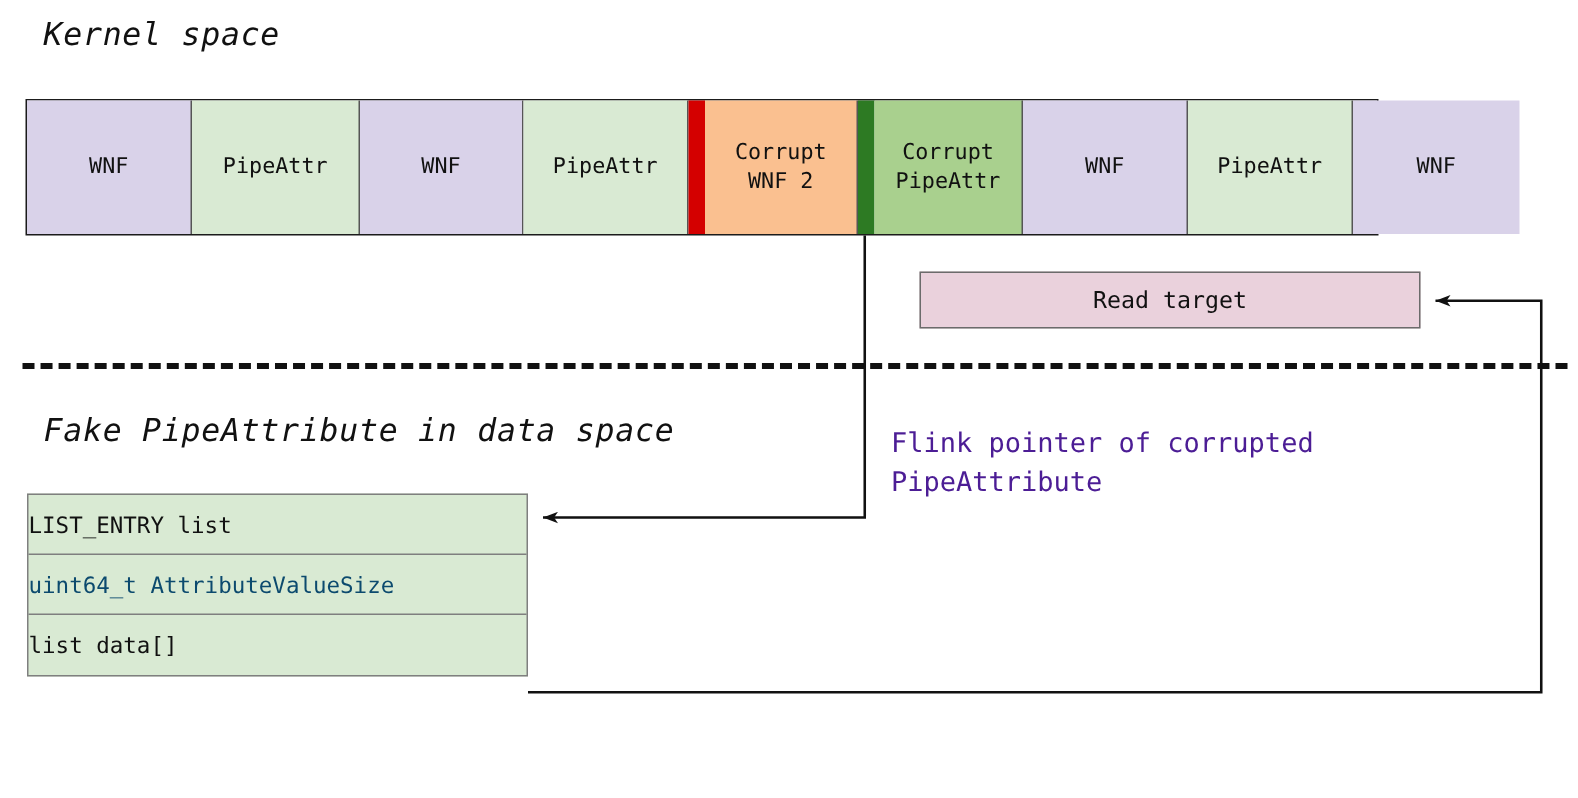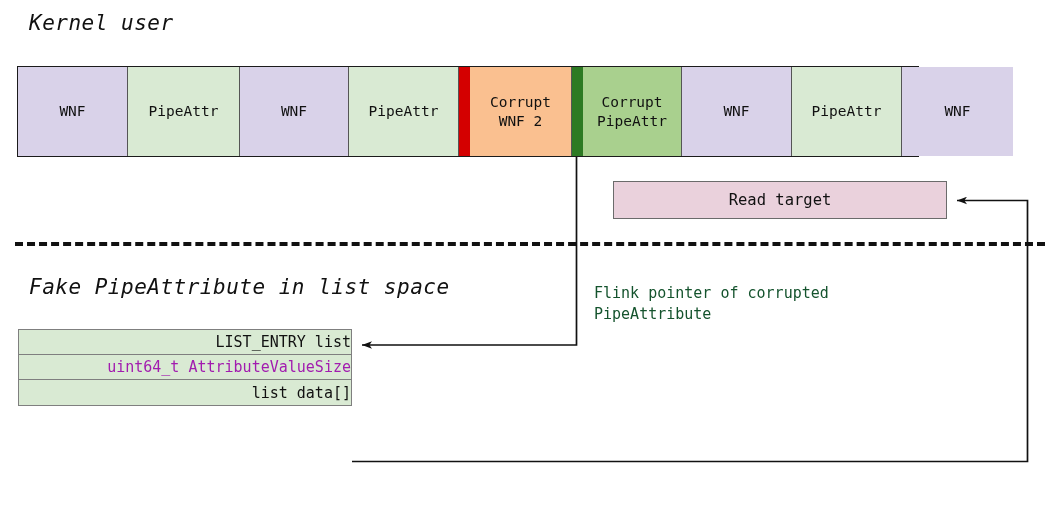--- a/index.html
+++ b/index.html
@@ -100,62 +100,62 @@
   #fake-pipeattr-table {
     position: absolute;
     left: 18px;
     top: 329px;
     width: 334px;
     box-sizing: border-box;
     border: 1.4px solid #7f7f7f;
     background: #d9ead3;
   }
   .trow {
-    height: 25px;
+    height: 40px;
     box-sizing: border-box;
     border-bottom: 1.4px solid #7f7f7f;
     display: flex;
     align-items: center;
-    justify-content: flex-end;
+    justify-content: flex-start;
     font-family: "DejaVu Sans Mono", "Liberation Mono", monospace;
     font-size: 15px;
     color: #111111;
     white-space: pre;
   }
   .trow:last-child { border-bottom: none; }
-  .trow.red { color: #a21caf; }
+  .trow.red { color: #0c4a6e; }
 
   
   #flink-annotation {
     position: absolute;
     left: 594px;
     top: 283px;
     width: 330px;
     font-family: "DejaVu Sans Mono", "Liberation Mono", monospace;
-    font-size: 15px;
+    font-size: 18px;
     line-height: 1.42;
-    color: #14532d;
+    color: #4c1d95;
     white-space: pre-line;
   }
 
   
   #connectors {
     position: absolute;
     left: 0; top: 0;
     width: 1052px;
     height: 532px;
     pointer-events: none;
   }
 </style>
 </head>
 <body>
 
 <div class="stage">
 
-  <div class="heading" id="kernel-space-label">Kernel user</div>
+  <div class="heading" id="kernel-space-label">Kernel space</div>
 
   <div id="kernel-blocks">
       <div class="kblock" style="background: rgb(217, 210, 233); flex: 0 0 110px;"><span>WNF</span></div>
       <div class="kblock" style="background: rgb(217, 234, 211); flex: 0 0 112px;"><span>PipeAttr</span></div>
       <div class="kblock" style="background: rgb(217, 210, 233); flex: 0 0 109px;"><span>WNF</span></div>
       <div class="kblock" style="background: rgb(217, 234, 211); flex: 0 0 110px;"><span>PipeAttr</span></div>
       <div class="kblock stripe" style="background: rgb(212, 0, 0); flex: 0 0 11px;"></div>
       <div class="kblock" style="background: rgb(250, 192, 144); flex: 0 0 102px;"><span>Corrupt
 WNF 2</span></div>
       <div class="kblock stripe" style="background: rgb(45, 122, 35); flex: 0 0 11px;"></div>
@@ -165,21 +165,21 @@
       <div class="kblock" style="background: rgb(217, 234, 211); flex: 0 0 110px;"><span>PipeAttr</span></div>
       <div class="kblock" style="background: rgb(217, 210, 233); flex: 0 0 111px;"><span>WNF</span></div>
     </div>
 
   <div id="read-target-box" style="background: rgb(234, 209, 220);">
     <span>Read target</span>
   </div>
 
   <div id="kernel-user-divider"></div>
 
-  <div class="heading" id="user-space-label">Fake PipeAttribute in list space</div>
+  <div class="heading" id="user-space-label">Fake PipeAttribute in data space</div>
 
   <div id="fake-pipeattr-table">
       <div class="trow"><span>LIST_ENTRY list</span></div>
       <div class="trow red"><span>uint64_t AttributeValueSize</span></div>
       <div class="trow"><span>list data[]</span></div>
     </div>
 
   <div id="flink-annotation">Flink pointer of corrupted
 PipeAttribute</div>
 

